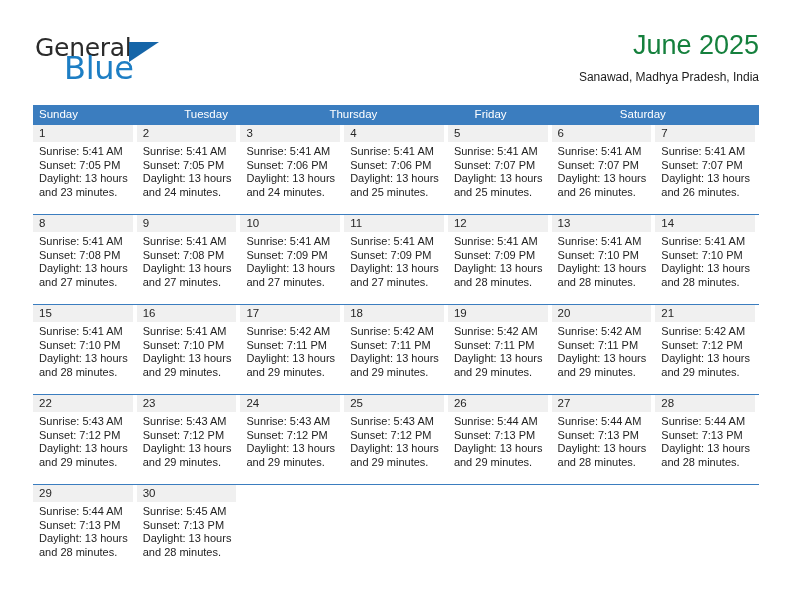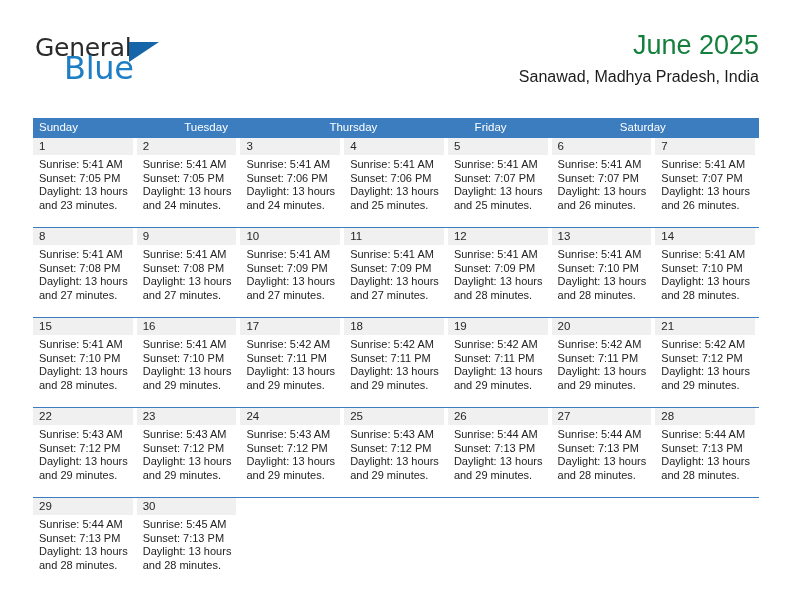--- a/index.html
+++ b/index.html
@@ -78,33 +78,33 @@
   }
   .cal-title {
     font-size: 27px;
     color: #15803d;
     font-weight: 400;
     line-height: 34px;
     white-space: nowrap;
   }
   .cal-subtitle {
     margin-top: 6px;
-    font-size: 16px;
+    font-size: 12px;
     color: #1c1c1c;
     font-weight: 400;
     line-height: 18px;
     white-space: nowrap;
     text-align: right;
   }
 
   
   .calendar {
     position: absolute;
     left: 33px;
-    top: 118px;
+    top: 105px;
     width: 726px;
   }
 
   .weekday-row {
     display: flex;
     background: #3b7dbf;
     height: 19px;
   }
   .weekday {
     flex: 1 1 0;

